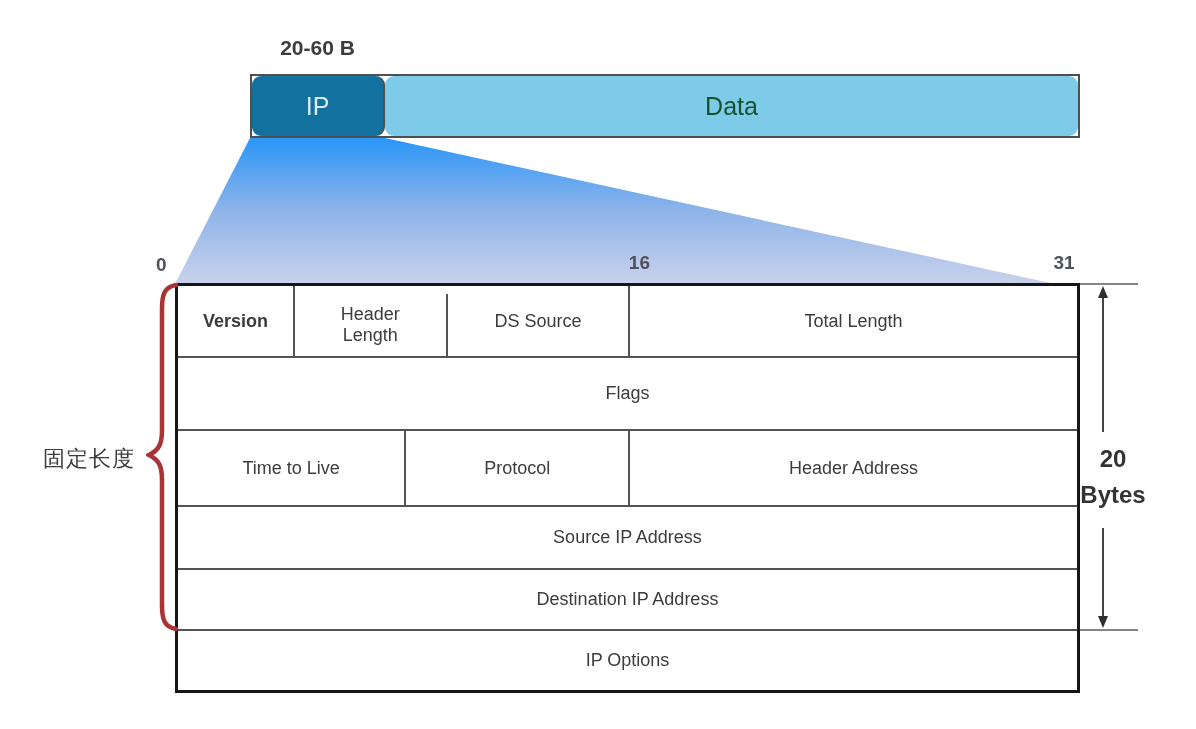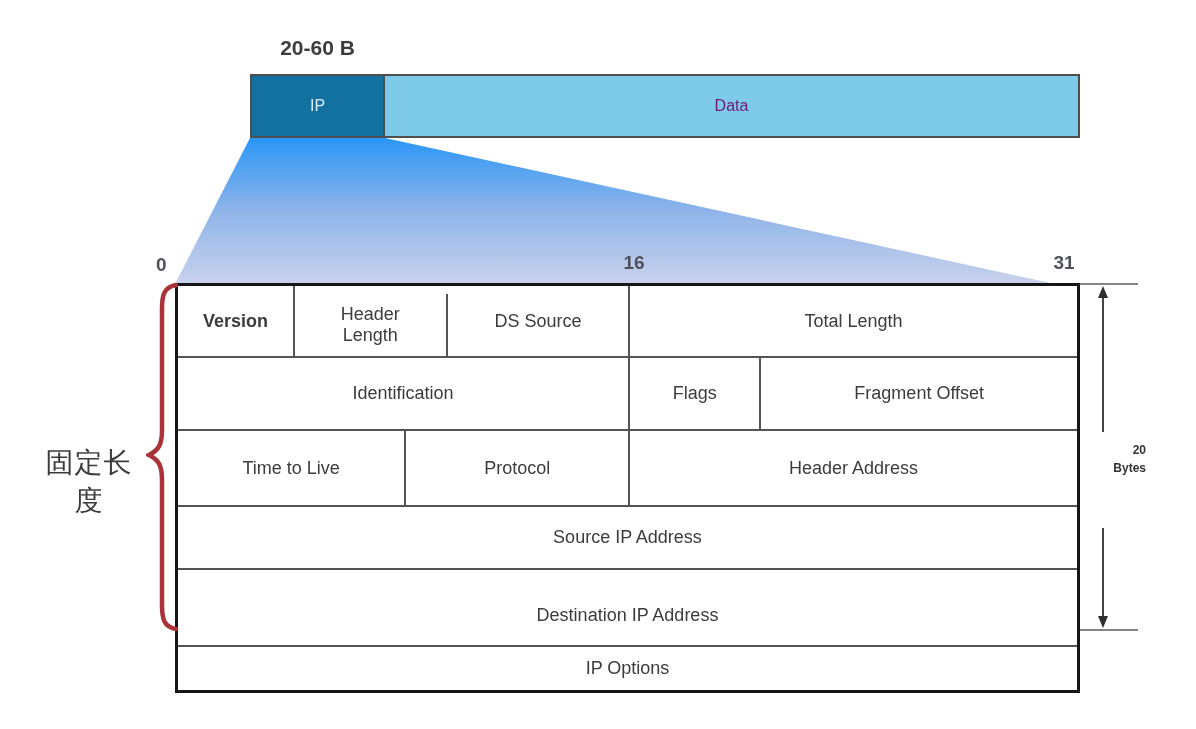--- a/index.html
+++ b/index.html
@@ -21,44 +21,44 @@
   }
   .packet-bar {
     position: absolute;
     left: 250px; top: 74px; width: 830px; height: 64px;
     display: flex;
     border: 2px solid #4f4f4f;
     box-sizing: border-box;
   }
   .seg {
     display: flex; align-items: center; justify-content: center;
-    font-size: 16px; box-sizing: border-box;
+    font-size: 25px; box-sizing: border-box; border-radius: 9px;
   }
   .seg-ip {
     width: 133px;
     background: #13719f;
     border-right: 2px solid #4f4f4f;
     color: #d9ecf6;
   }
   .seg-data {
     flex: 1;
     background: #7ecbe9;
-    color: #701a75;
+    color: #14532d;
   }
 
   
   .funnel { position: absolute; left: 175px; top: 138px; z-index: 1; }
 
   
   .tick {
     position: absolute; z-index: 3;
     font-size: 19px; font-weight: 700; color: #50525a;
   }
   .tick-0  { left: 156px; top: 254px; }
-  .tick-16 { left: 618px; top: 252px; width: 32px; text-align: center; }
+  .tick-16 { left: 618px; top: 252px; width: 32px; text-align: right; }
   .tick-31 { left: 1048px; top: 252px; width: 32px; text-align: center; }
 
   
   .hdr-table {
     position: absolute;
     left: 175px; top: 283px; width: 905px; height: 410px;
     border: 3px solid #161616;
     box-sizing: border-box;
     display: flex; flex-direction: column;
     background: #ffffff;
@@ -80,32 +80,32 @@
     line-height: 1.15;
   }
   .cell:last-child { border-right: none; flex: 1; }
   .cell-wrap { padding: 16px 36px; margin-top: 8px; }
 
   
   .brace { position: absolute; left: 146px; top: 282px; z-index: 3; }
   .fixed-label {
     position: absolute;
     left: 32px; top: 444px; width: 114px;
-    font-size: 28px; color: #3b3b3b;
+    font-size: 22px; color: #3b3b3b;
     text-align: center; letter-spacing: 1px;
     z-index: 3;
   }
 
   
   .arrow-svg { position: absolute; left: 1080px; top: 278px; z-index: 2; }
   .bytes-label {
     position: absolute;
     left: 1080px; top: 441px; width: 66px;
-    text-align: right;
-    font-size: 12px; font-weight: 700; color: #333333;
+    text-align: center;
+    font-size: 24px; font-weight: 700; color: #333333;
     line-height: 1.5;
     z-index: 3;
   }
 </style>
 </head>
 <body>
 
 <div class="stage">
 
   <div class="size-label">20-60 B</div>
@@ -131,33 +131,31 @@
   <div class="tick tick-31">31</div>
 
   <div class="hdr-table">
     <div class="hdr-row" style="height:70px;">
       <div class="cell" style="width:13%;font-weight:bold;">Version</div>
       <div class="cell cell-wrap" style="width:17%;">Header Length</div>
       <div class="cell" style="width:20.3%;">DS Source</div>
       <div class="cell">Total Length</div>
     </div>
     <div class="hdr-row" style="height:71px;">
-      <div class="cell" style="width:50.3%;">Identification</div>
       <div class="cell" style="width:14.6%;">Flags</div>
-      <div class="cell">Fragment Offset</div>
     </div>
     <div class="hdr-row" style="height:74px;">
       <div class="cell" style="width:25.4%;">Time to Live</div>
       <div class="cell" style="width:24.9%;">Protocol</div>
       <div class="cell">Header Address</div>
     </div>
     <div class="hdr-row" style="height:61px;">
       <div class="cell">Source IP Address</div>
     </div>
-    <div class="hdr-row" style="height:59px;margin-top:16px;">
+    <div class="hdr-row" style="height:59px;">
       <div class="cell">Destination IP Address</div>
     </div>
     <div class="hdr-row">
       <div class="cell">IP Options</div>
     </div>
   </div>
 
   <svg class="brace" width="34" height="350" viewBox="0 0 34 350">
     <path d="M30,3 C18,5 16,13 16,27 L16,148 C16,162 13,168 3,173 C13,178 16,184 16,198 L16,323 C16,337 18,345 30,347" fill="none" stroke="#a93336" stroke-width="4.5" stroke-linecap="round"></path>
   </svg>

